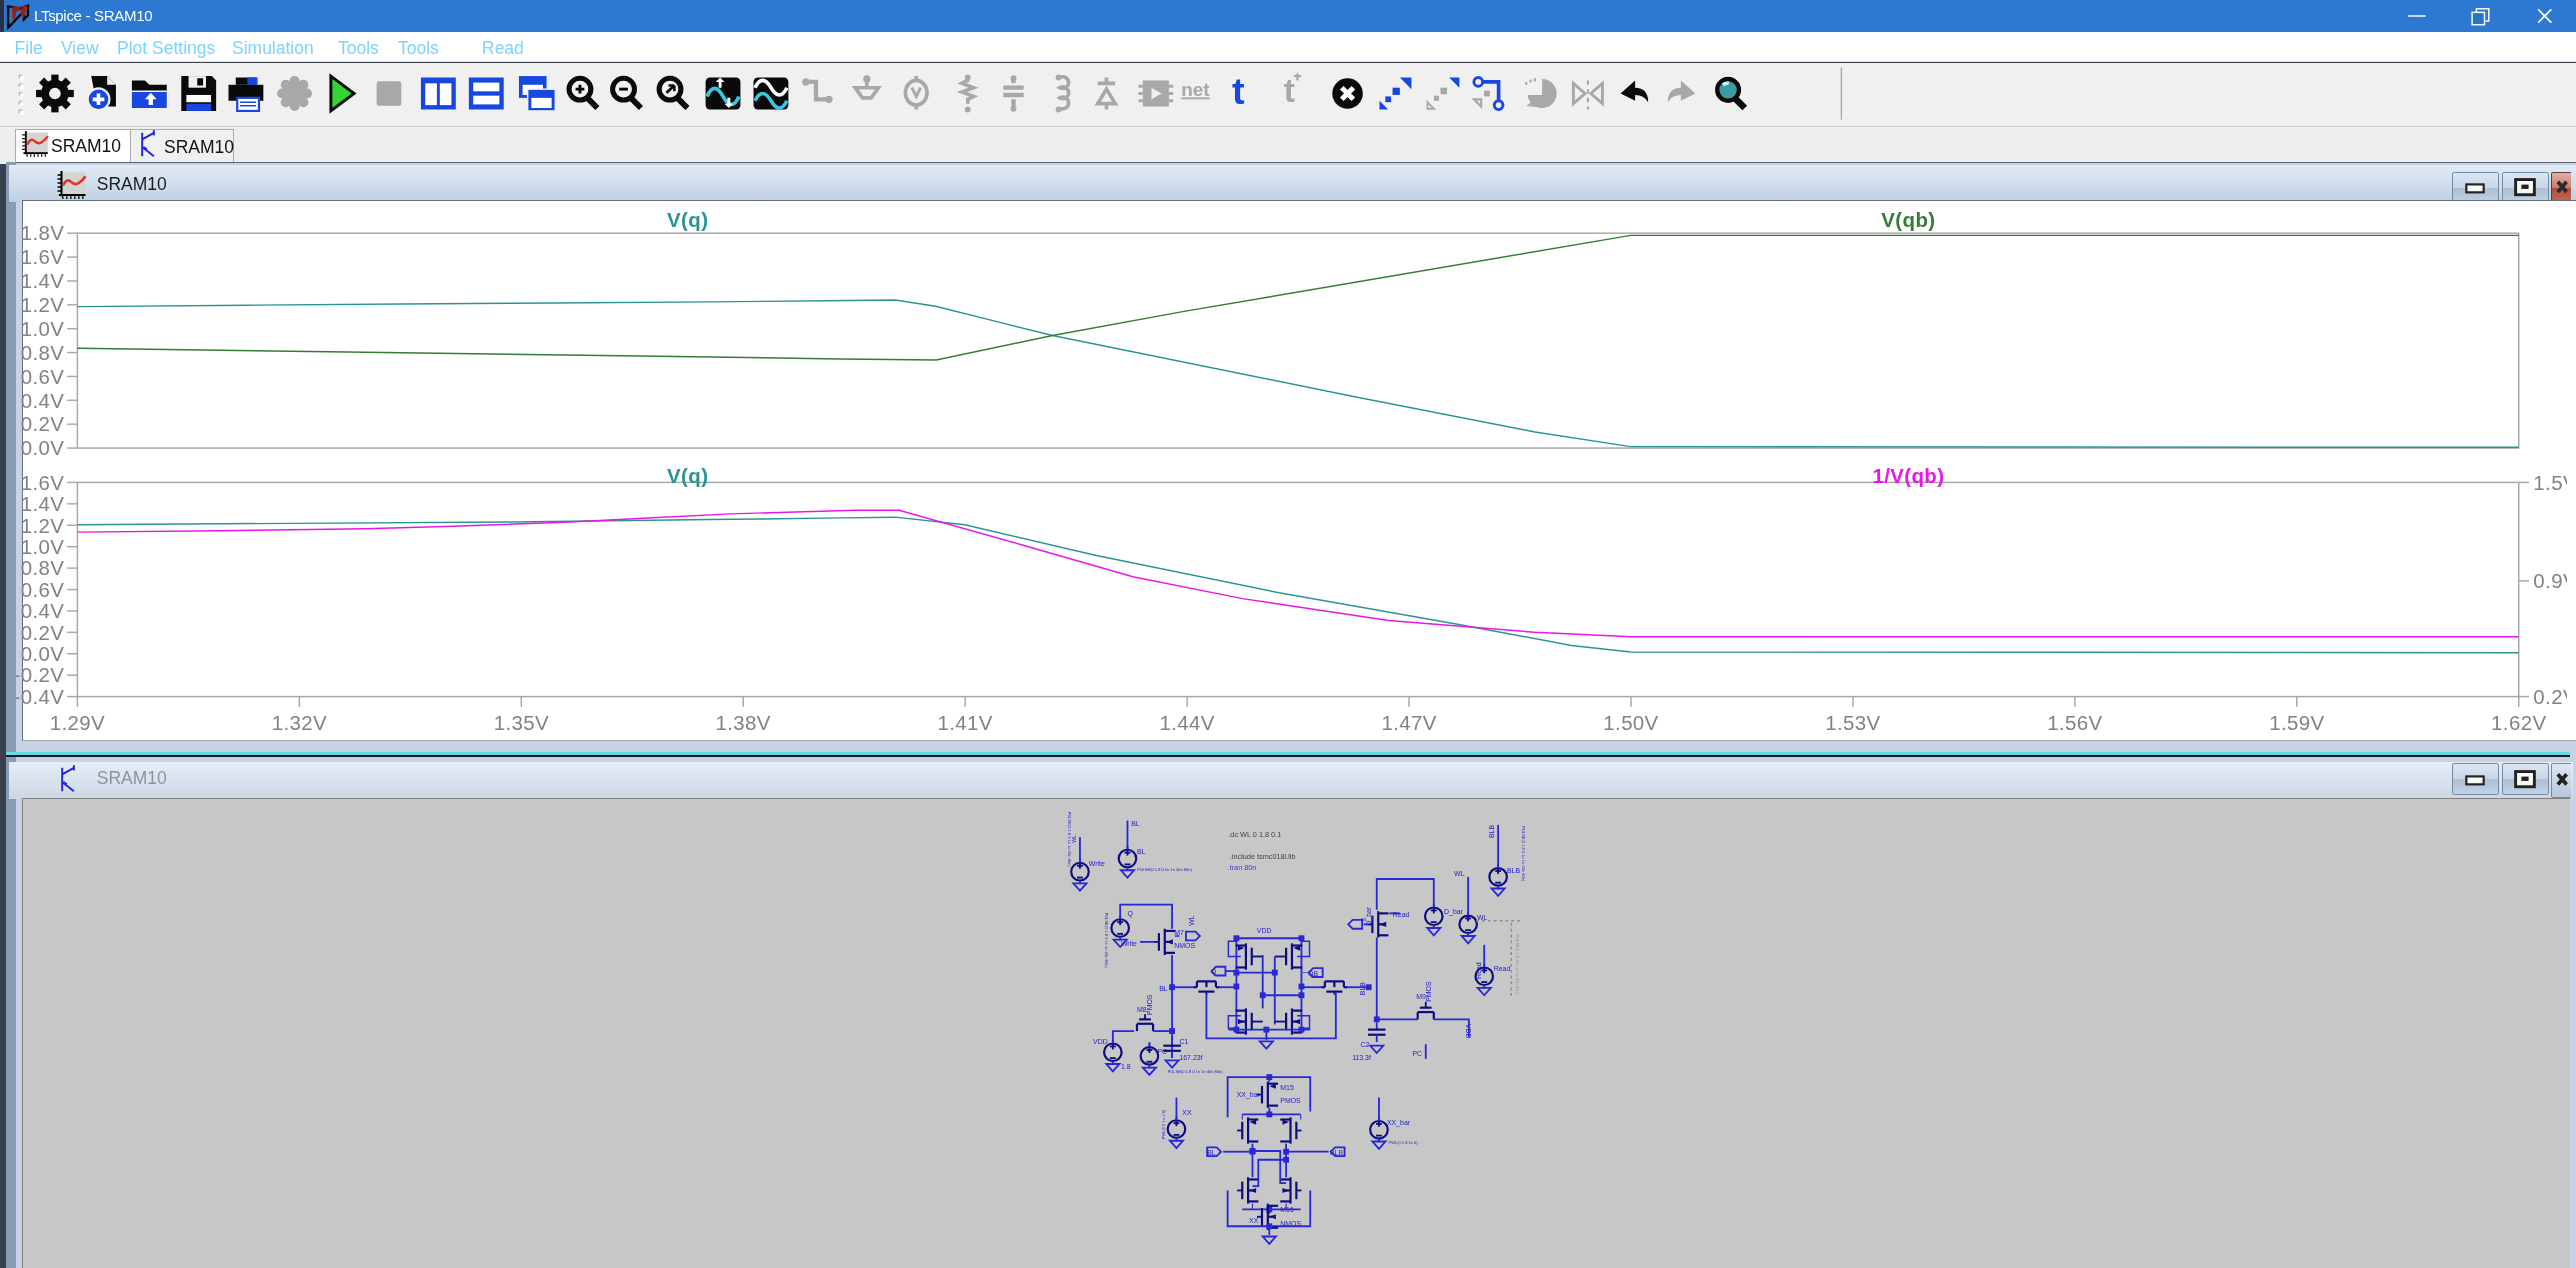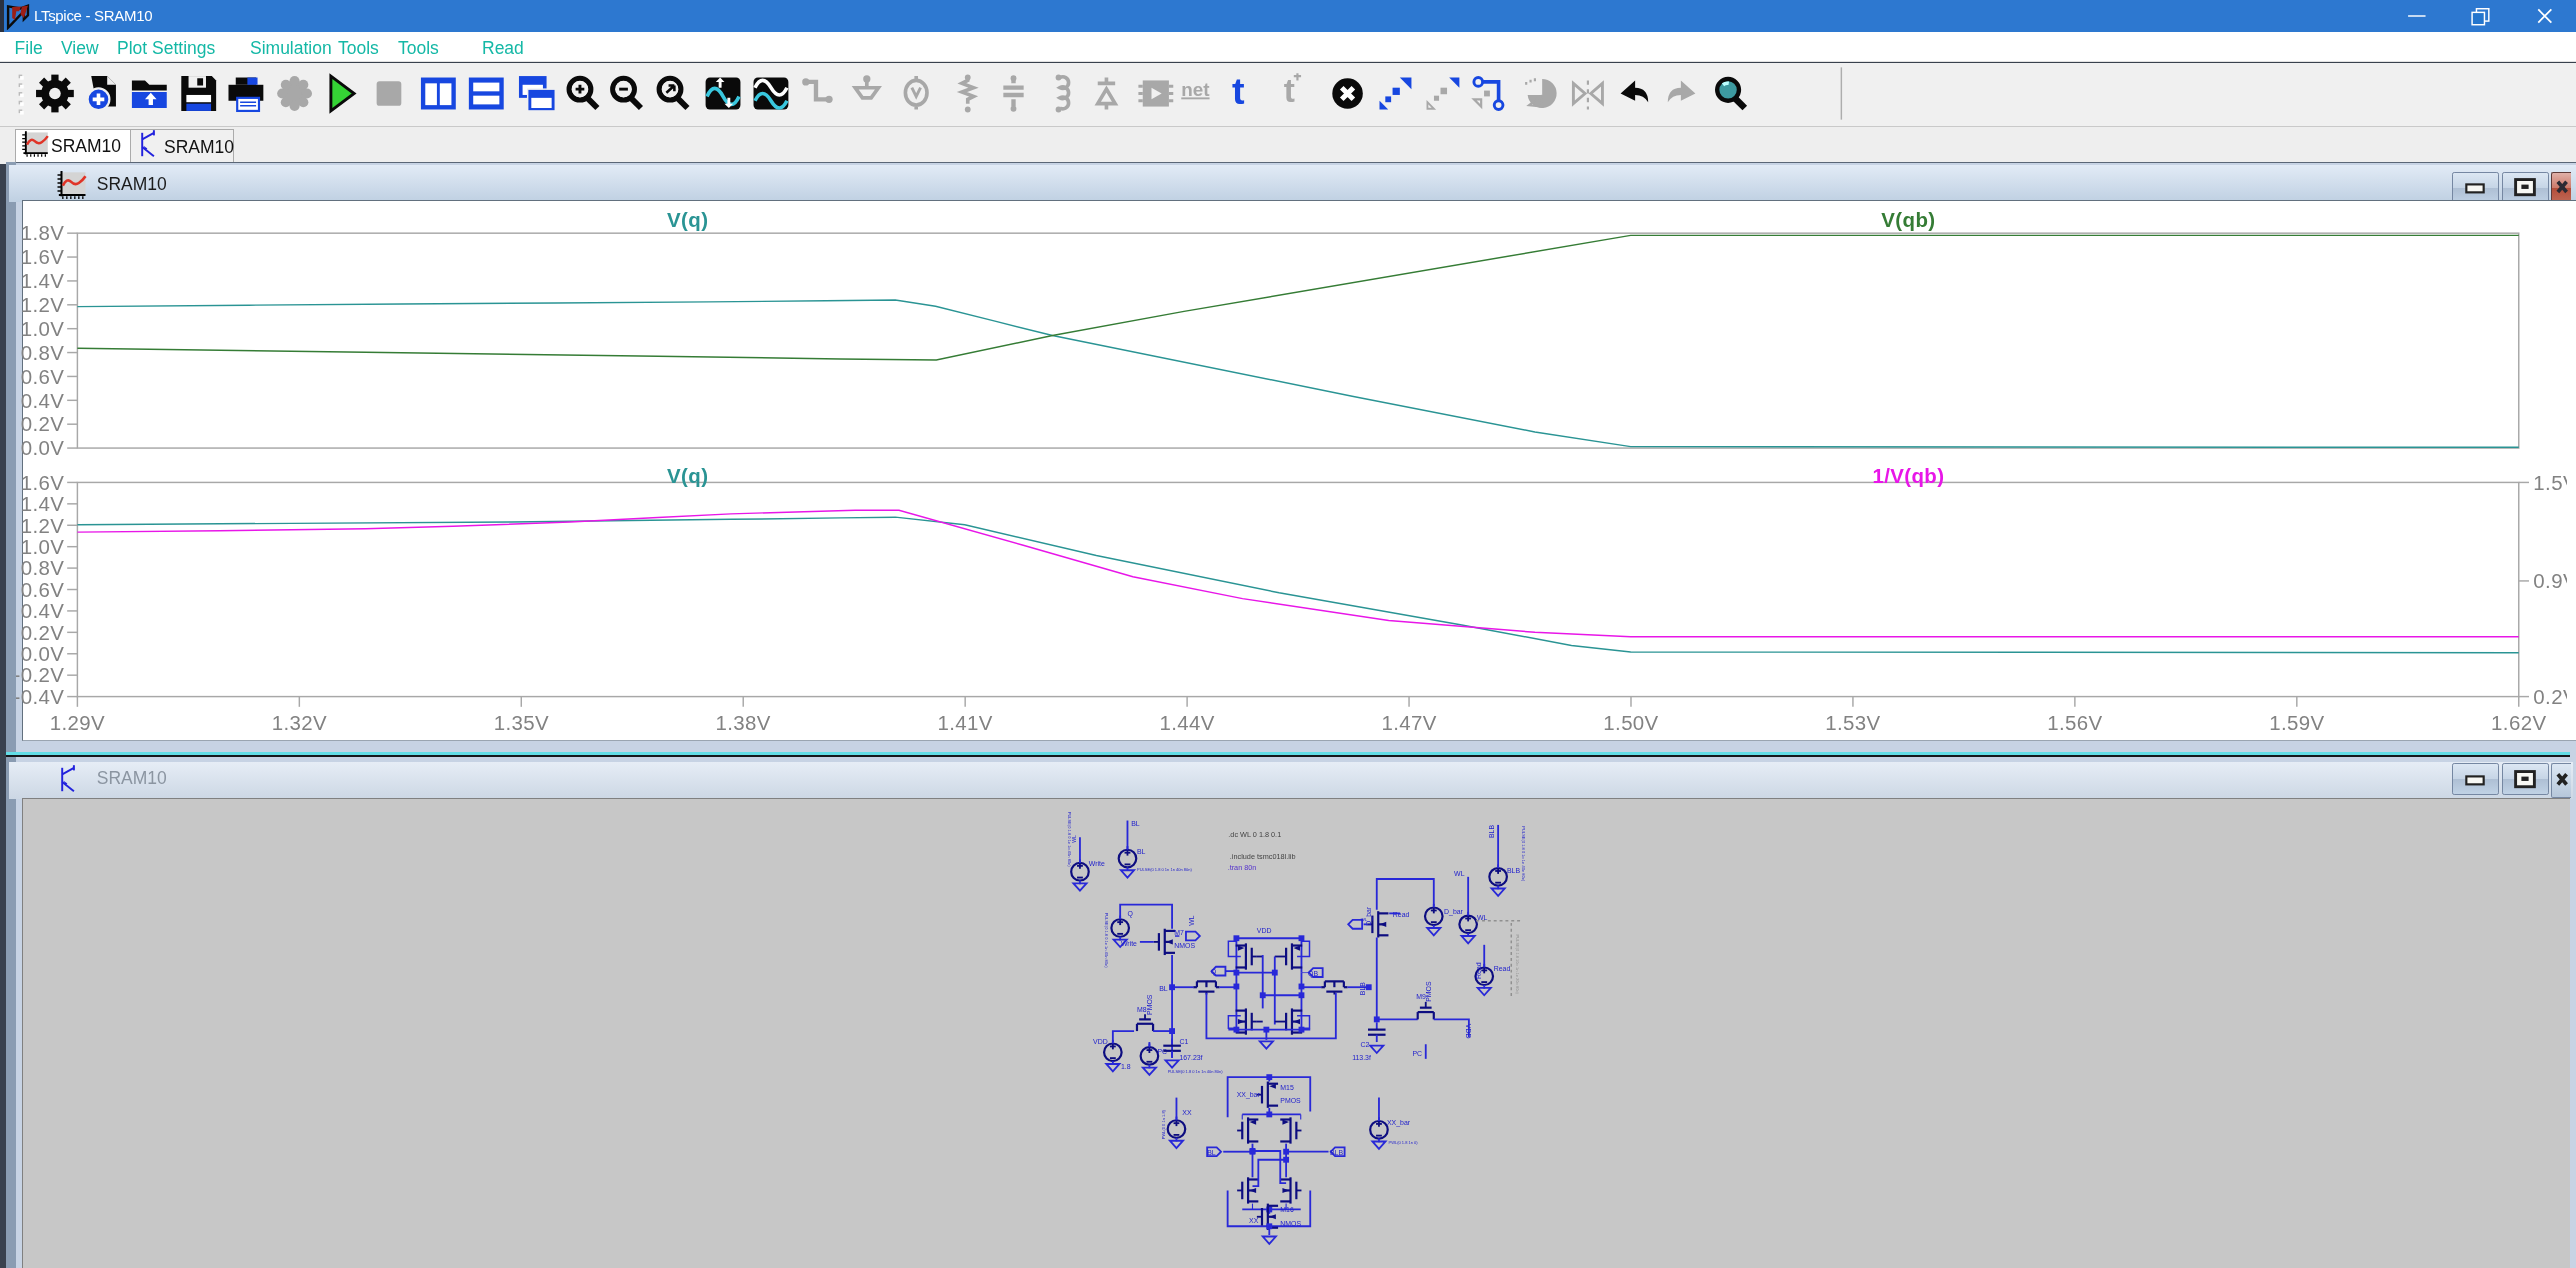--- a/index.html
+++ b/index.html
@@ -4,21 +4,21 @@
 <style>
 html,body{margin:0;padding:0;}
 body{width:2576px;height:1269px;position:relative;overflow:hidden;
      font-family:"Liberation Sans",sans-serif;background:#39414e;}
 .abs{position:absolute;}
 
 #titlebar{left:3.7px;top:0;width:2572px;height:32px;background:#2d78d0;}
 #titletext{left:34px;top:7.3px;color:#ffffff;font-size:15px;letter-spacing:-0.3px;}
 #menubar{left:0;top:32px;width:2576px;height:29px;background:#ffffff;
          border-bottom:1.5px solid #e2e2e2;}
-.mitem{position:absolute;top:38px;font-size:17.5px;color:#14b8a6;}
+.mitem{position:absolute;top:38px;font-size:17.5px;color:#7dd3fc;}
 #toolbar{left:0;top:63px;width:2576px;height:63px;background:#f0f0f0;
          border-bottom:1.5px solid #c9c9c9;}
 #tabbar{left:0;top:127px;width:2576px;height:37px;background:#eeeeee;}
 .tab{position:absolute;top:129px;height:34px;border:0.7px solid #ababab;}
 
 #mdi{left:0;top:165px;width:2576px;height:1104px;background:#39414e;}
 .win{position:absolute;}
 .winborder{position:absolute;background:#c7d3e4;}
 .tbargrad{background:linear-gradient(#e2ebf6,#bfd0e2);}
 .tbargrad2{background:linear-gradient(#e6edf6,#ccd7e4);}
@@ -43,21 +43,21 @@
   <line x1="24" y1="22" x2="48" y2="22" stroke="#fff" stroke-width="2"></line>
   <rect x="118" y="12" width="17" height="17" fill="none" stroke="#fff" stroke-width="2"></rect>
   <rect x="112" y="17" width="17" height="17" fill="#2475cd" stroke="#fff" stroke-width="2"></rect>
   <path d="M203 13 L221 31 M221 13 L203 31" stroke="#fff" stroke-width="2.4"></path>
 </svg>
 
 <div class="abs" id="menubar"></div>
 <div class="mitem" style="left:14.6px">File</div>
 <div class="mitem" style="left:61px">View</div>
 <div class="mitem" style="left:117px">Plot Settings</div>
-<div class="mitem" style="left:250px">Simulation</div>
+<div class="mitem" style="left:232px">Simulation</div>
 <div class="mitem" style="left:338px">Tools</div>
 <div class="mitem" style="left:398px">Tools</div>
 <div class="mitem" style="left:482px">Read</div>
 
 <div class="abs" id="toolbar"></div>
 <svg class="abs" style="left:0;top:63px" width="2576" height="61" id="toolsvg" viewBox="0 0 3524 84">
     <rect x="14" y="16" width="5" height="5" fill="#bbb"></rect>
     <rect x="16" y="18" width="5" height="5" fill="#fff"></rect>
 <rect x="14" y="28" width="5" height="5" fill="#bbb"></rect>
     <rect x="16" y="30" width="5" height="5" fill="#fff"></rect>

